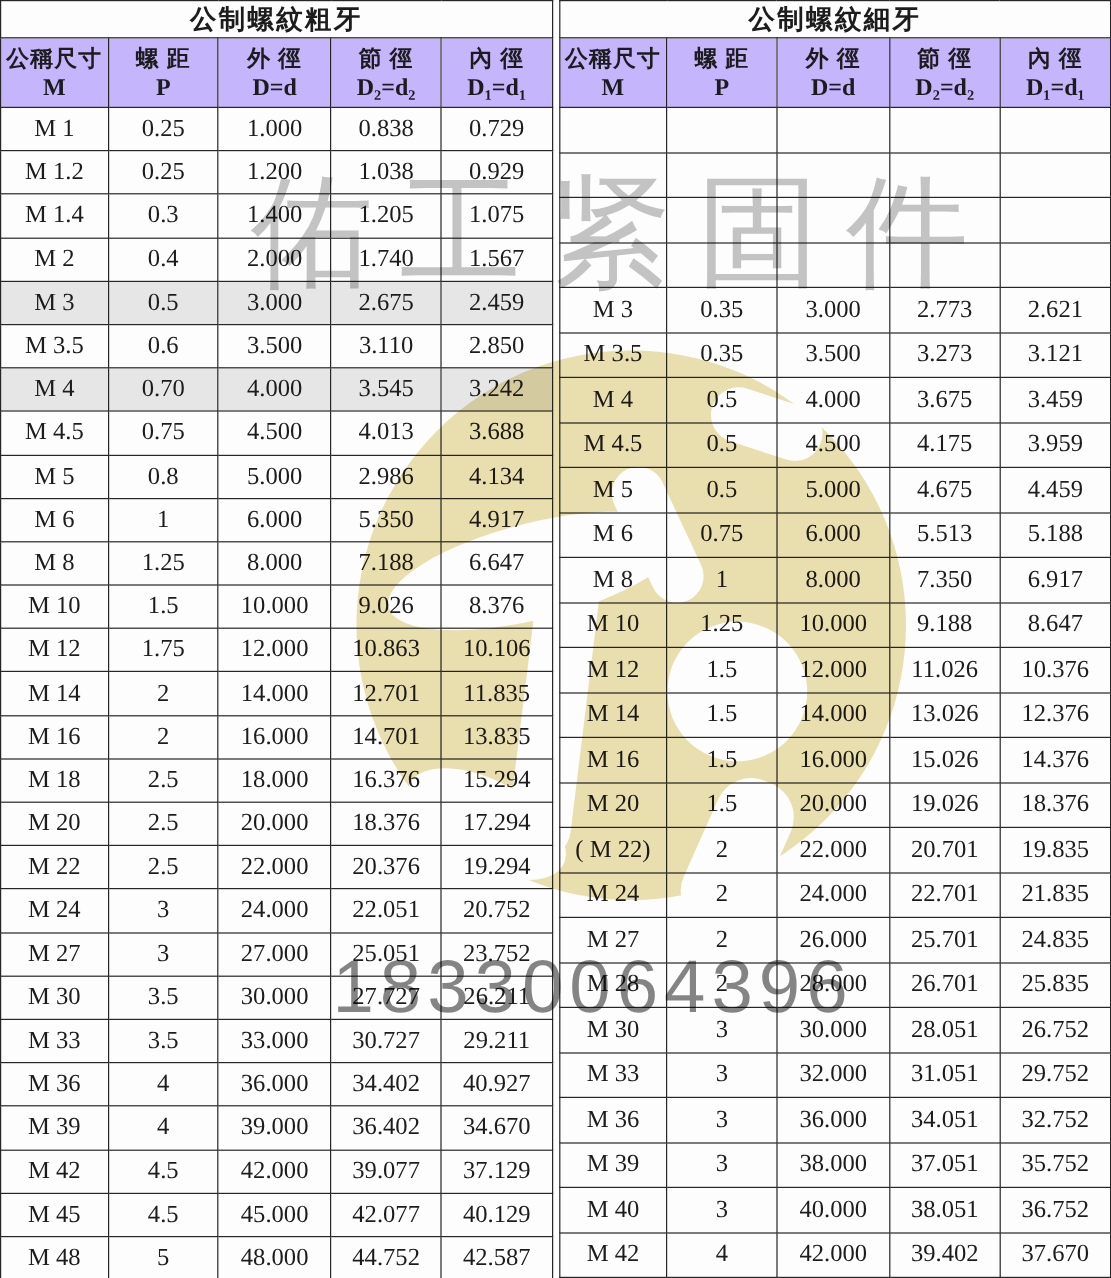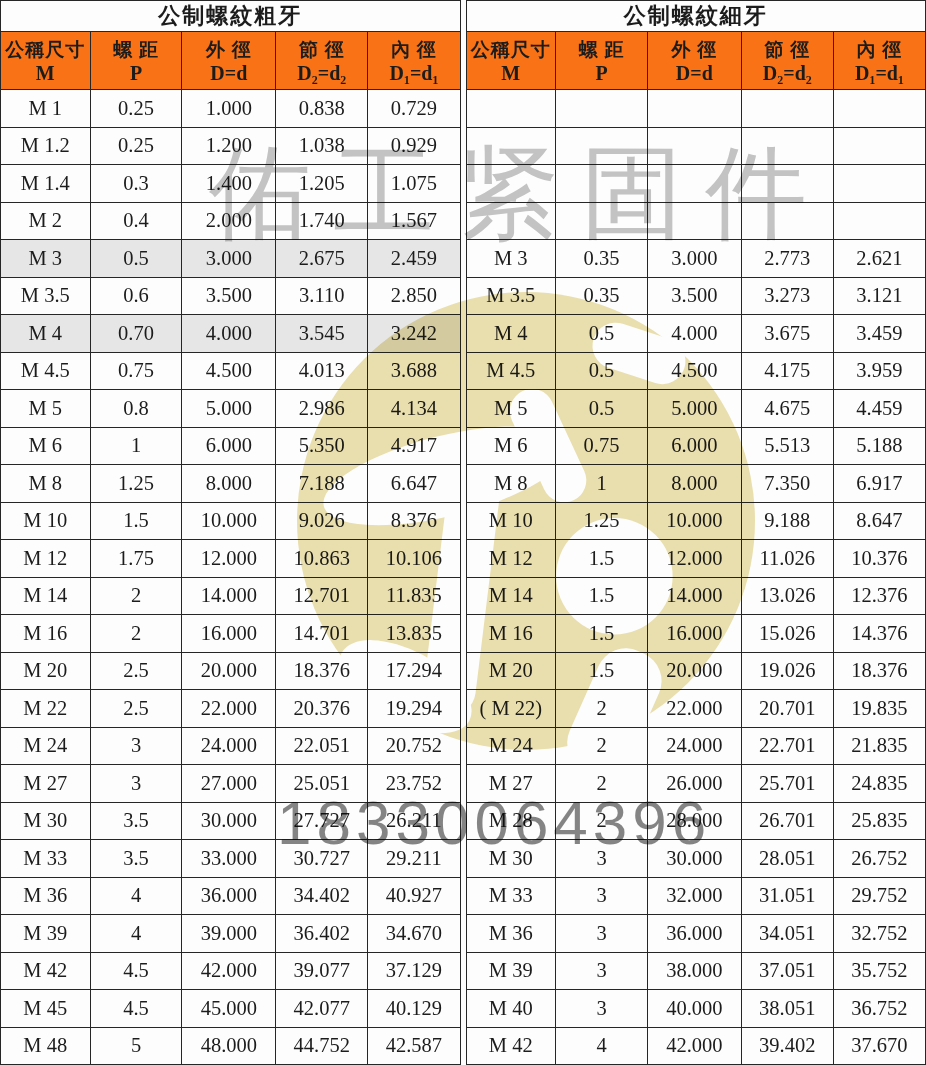--- a/index.html
+++ b/index.html
@@ -20,21 +20,21 @@
   }
   table, th, td{border:1.6px solid #262626;}
   th,td{padding:0;text-align:center;vertical-align:middle;overflow:hidden;}
   .title-cell{
     height:27px;
     font-size:22px;
     font-weight:600;
     letter-spacing:2px;
     background:#fdfdfd;
   }
-  .hdr-row th{height:57px;background:#f97316;text-align:center;}
+  .hdr-row th{height:57px;background:#c4b5fd;text-align:center;}
   .h-zh{font-size:19px;font-weight:bold;letter-spacing:1px;line-height:1.35;}
   .h-sym{font-size:20px;font-weight:bold;line-height:1.1;font-family:"Liberation Serif","DejaVu Sans",serif;}
   tbody tr{height:36.2px;margin-left:40px;}
   tbody td{font-size:20.5px;white-space:pre;}
   tbody tr.shaded td{background:#e6e6e6;}
   
   .wm{position:absolute;inset:0;pointer-events:none;margin-left:39px;}
   .wm-logo{
     position:absolute;left:254px;top:290px;width:466px;height:462px;
     opacity:.85;mix-blend-mode:multiply;
@@ -196,20 +196,27 @@
             <td>11.835</td>
           </tr>
           <tr>
             <td>M 16</td>
             <td>2</td>
             <td>16.000</td>
             <td>14.701</td>
             <td>13.835</td>
           </tr>
           <tr>
+            <td>M 18</td>
+            <td>2.5</td>
+            <td>18.000</td>
+            <td>16.376</td>
+            <td>15.294</td>
+          </tr>
+          <tr>
             <td>M 20</td>
             <td>2.5</td>
             <td>20.000</td>
             <td>18.376</td>
             <td>17.294</td>
           </tr>
           <tr>
             <td>M 22</td>
             <td>2.5</td>
             <td>22.000</td>

